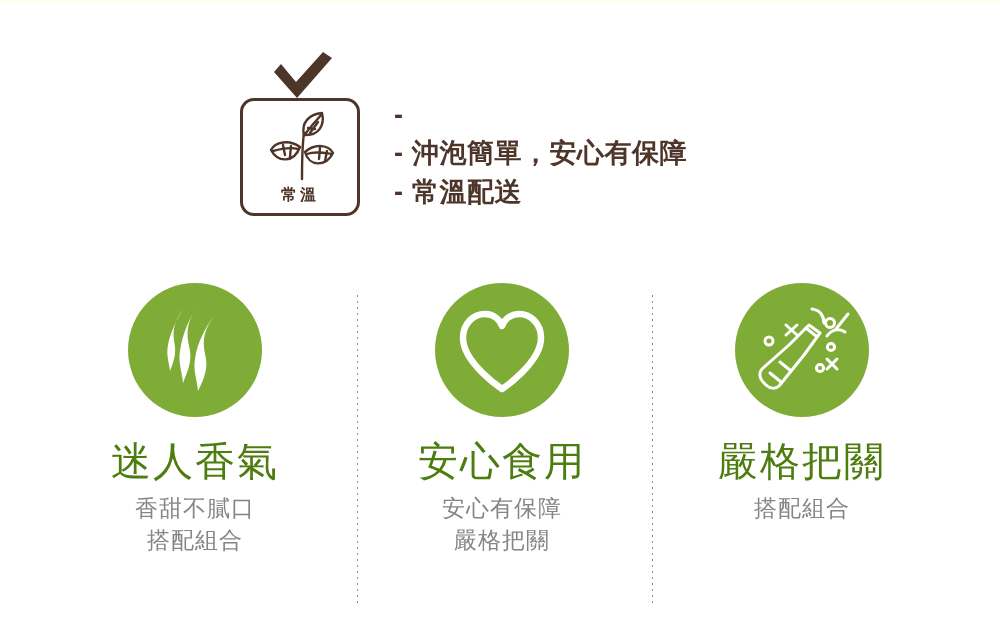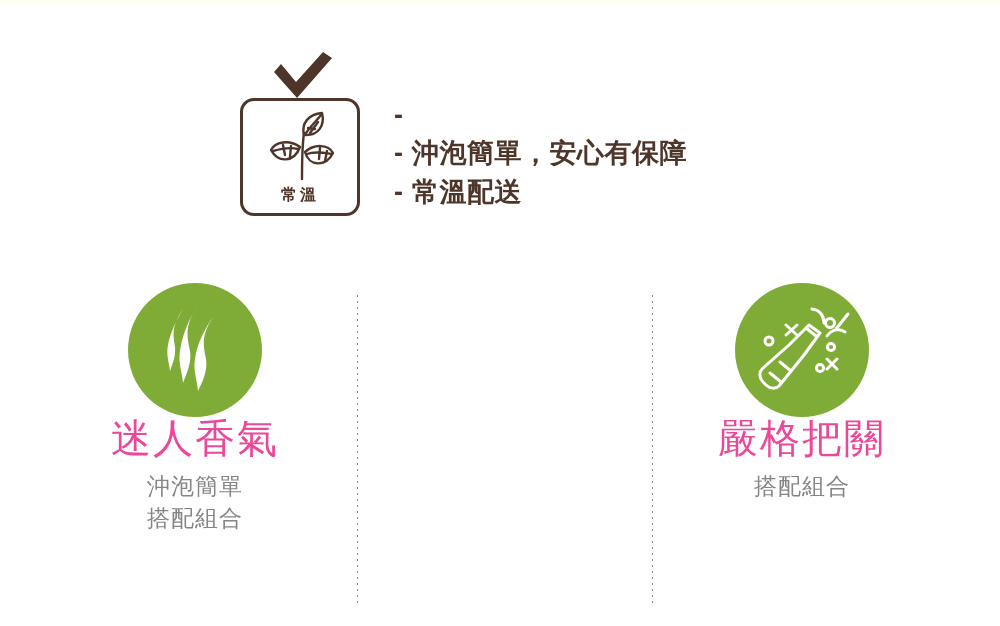--- a/index.html
+++ b/index.html
@@ -134,26 +134,27 @@
     background: #7fac36;
     margin: 0 auto;
     position: relative;
   }
   .circle svg {
     position: absolute;
     left: 0;
     top: 0;
   }
   .feat-title {
+    margin-top: 22px;
     font-size: 40px;
-    color: #ec4899;
+    color: #4d7c0f;
     letter-spacing: 2px;
     line-height: 1.12;
     font-weight: 400;
-    font-family: Liberation Serif, serif;
+    font-family: Liberation Sans, sans-serif;
   }
   .feat-sub {
     margin-top: 8px;
     font-size: 23px;
     color: #858585;
     line-height: 1.42;
     letter-spacing: 1px;
     font-weight: 400;
   }
 
@@ -237,25 +238,37 @@
         <svg width="134" height="134" viewBox="0 0 134 134">
           <g fill="#ffffff">
             <path d="M55 26 C42 45 46 54 47 64 C48 74 44 82 42 88 C41 79 38 72 40 62 C42 50 49 36 55 26 Z"></path>
             <path d="M70 22 C55 44 60 56 62 68 C64 80 58 92 55 100 C54 88 50 80 52 68 C54 52 62 34 70 22 Z"></path>
             <path d="M85 34 C72 54 76 64 78 76 C80 88 74 100 70 108 C69 96 65 88 67 76 C69 60 78 44 85 34 Z"></path>
           </g>
         </svg>
       </div>
       <div class="feat-title">迷人香氣</div>
       <div class="feat-sub">
-        <div>沖泡簡單</div>
+        <div>香甜不膩口</div>
         <div>搭配組合</div>
       </div>
     </div>
 
+    <div class="col col-2">
+      <div class="circle">
+        <svg width="134" height="134" viewBox="0 0 134 134">
+          <path d="M67 106 C67 106 28 80 28 55 C28 40 39 31 50 31 C59 31 65 37 67 43 C69 37 75 31 84 31 C95 31 106 40 106 55 C106 80 67 106 67 106 Z" fill="none" stroke="#ffffff" stroke-width="6.5" stroke-linejoin="round"></path>
+        </svg>
+      </div>
+      <div class="feat-title">安心食用</div>
+      <div class="feat-sub">
+        <div>安心有保障</div>
+        <div>嚴格把關</div>
+      </div>
+    </div>
 
     <div class="col col-3">
       <div class="circle">
         <svg width="134" height="134" viewBox="0 0 134 134">
           <g fill="none" stroke="#ffffff" stroke-width="3" stroke-linecap="round" stroke-linejoin="round">
 
             <path d="M74 42 L85 50 L69 72 L44 103 C41 106 35 106 31 102 L28 99 C24 95 24 89 27 86 L54 62 L74 42 Z"></path>
 
             <path d="M71 45 L81 53"></path>
 

